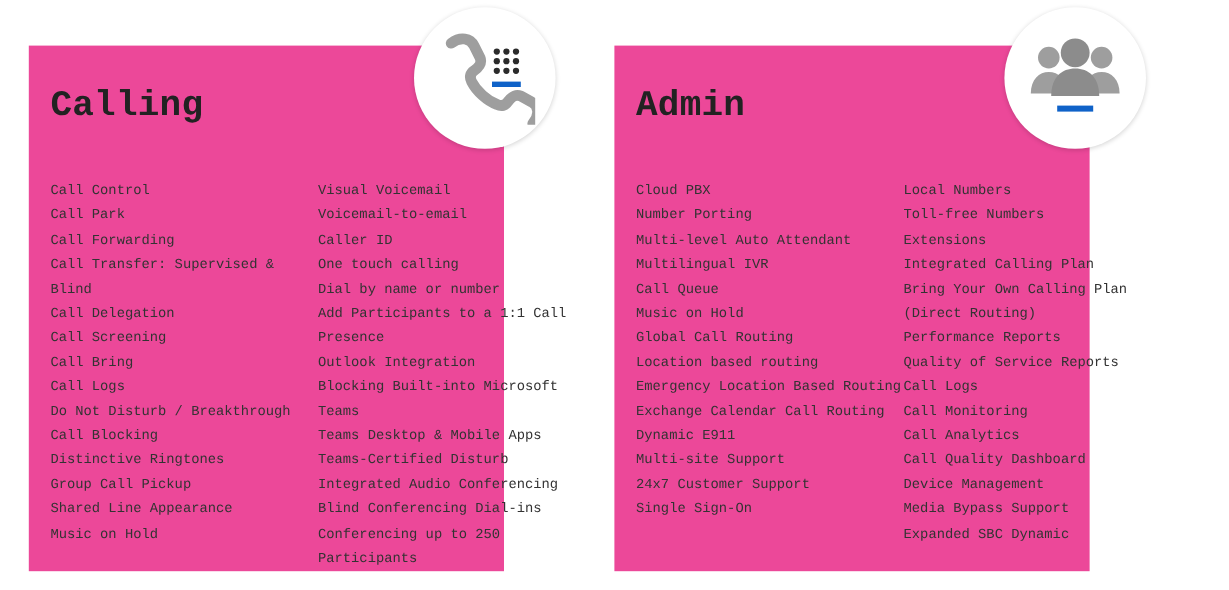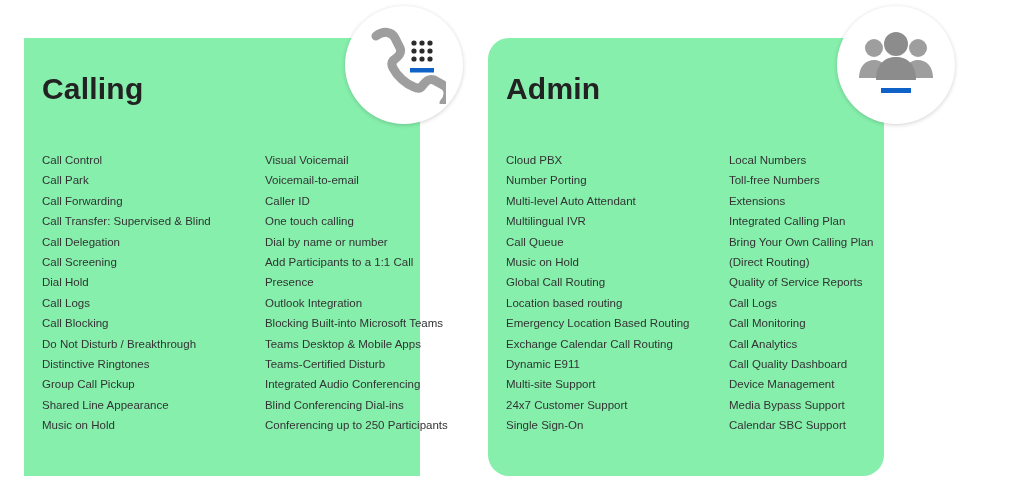--- a/index.html
+++ b/index.html
@@ -16,24 +16,25 @@
   .board {
     position: relative;
     width: 1024px;
     height: 492px;
   }
   .panel {
     position: absolute;
     top: 38px;
     width: 396px;
     height: 438px;
-    background: #86efac;
+    background: #ec4899;
+    font-family: Liberation Mono, monospace;
   }
   .panel.left { left: 24px; }
-  .panel.right { left: 488px; border-radius: 21px; }
+  .panel.right { left: 512px; }
 
   .panel-title {
     position: absolute;
     left: 18px;
     top: 34px;
     font-size: 30px;
     font-weight: bold;
     color: #222222;
     letter-spacing: 0.2px;
   }
@@ -82,24 +83,24 @@
   <div class="panel left">
     <div class="panel-title">Calling</div>
     <div class="columns">
       <div class="col first">
         <div class="item">Call Control</div>
         <div class="item">Call Park</div>
         <div class="item">Call Forwarding</div>
         <div class="item">Call Transfer: Supervised &amp; Blind</div>
         <div class="item">Call Delegation</div>
         <div class="item">Call Screening</div>
-        <div class="item">Dial Hold</div>
+        <div class="item">Call Bring</div>
         <div class="item">Call Logs</div>
+        <div class="item">Do Not Disturb / Breakthrough</div>
         <div class="item">Call Blocking</div>
-        <div class="item">Do Not Disturb / Breakthrough</div>
         <div class="item">Distinctive Ringtones</div>
         <div class="item">Group Call Pickup</div>
         <div class="item">Shared Line Appearance</div>
         <div class="item">Music on Hold</div>
       </div>
       <div class="col">
         <div class="item">Visual Voicemail</div>
         <div class="item">Voicemail-to-email</div>
         <div class="item">Caller ID</div>
         <div class="item">One touch calling</div>
@@ -136,28 +137,29 @@
         <div class="item">24x7 Customer Support</div>
         <div class="item">Single Sign-On</div>
       </div>
       <div class="col">
         <div class="item">Local Numbers</div>
         <div class="item">Toll-free Numbers</div>
         <div class="item">Extensions</div>
         <div class="item">Integrated Calling Plan</div>
         <div class="item">Bring Your Own Calling Plan
 (Direct Routing)</div>
+        <div class="item">Performance Reports</div>
         <div class="item">Quality of Service Reports</div>
         <div class="item">Call Logs</div>
         <div class="item">Call Monitoring</div>
         <div class="item">Call Analytics</div>
         <div class="item">Call Quality Dashboard</div>
         <div class="item">Device Management</div>
         <div class="item">Media Bypass Support</div>
-        <div class="item">Calendar SBC Support</div>
+        <div class="item">Expanded SBC Dynamic</div>
       </div>
     </div>
   </div>
 
   <div class="badge calling">
     <svg width="84" height="78" viewBox="0 0 84 78">
       <path d="M14 10 C22 4 30 6 33 12 L38 22 C40 27 37 30 33 33 C30 35 29 38 31 42 C35 50 44 58 52 61 C56 63 59 62 61 59 C64 55 67 52 72 54 L81 59 C87 62 88 70 82 77" fill="none" stroke="#9e9e9e" stroke-width="9" stroke-linecap="round" stroke-linejoin="round"></path>
       <g fill="#2b2b2b">
         <circle cx="52" cy="17" r="2.6"></circle>
         <circle cx="60" cy="17" r="2.6"></circle>

